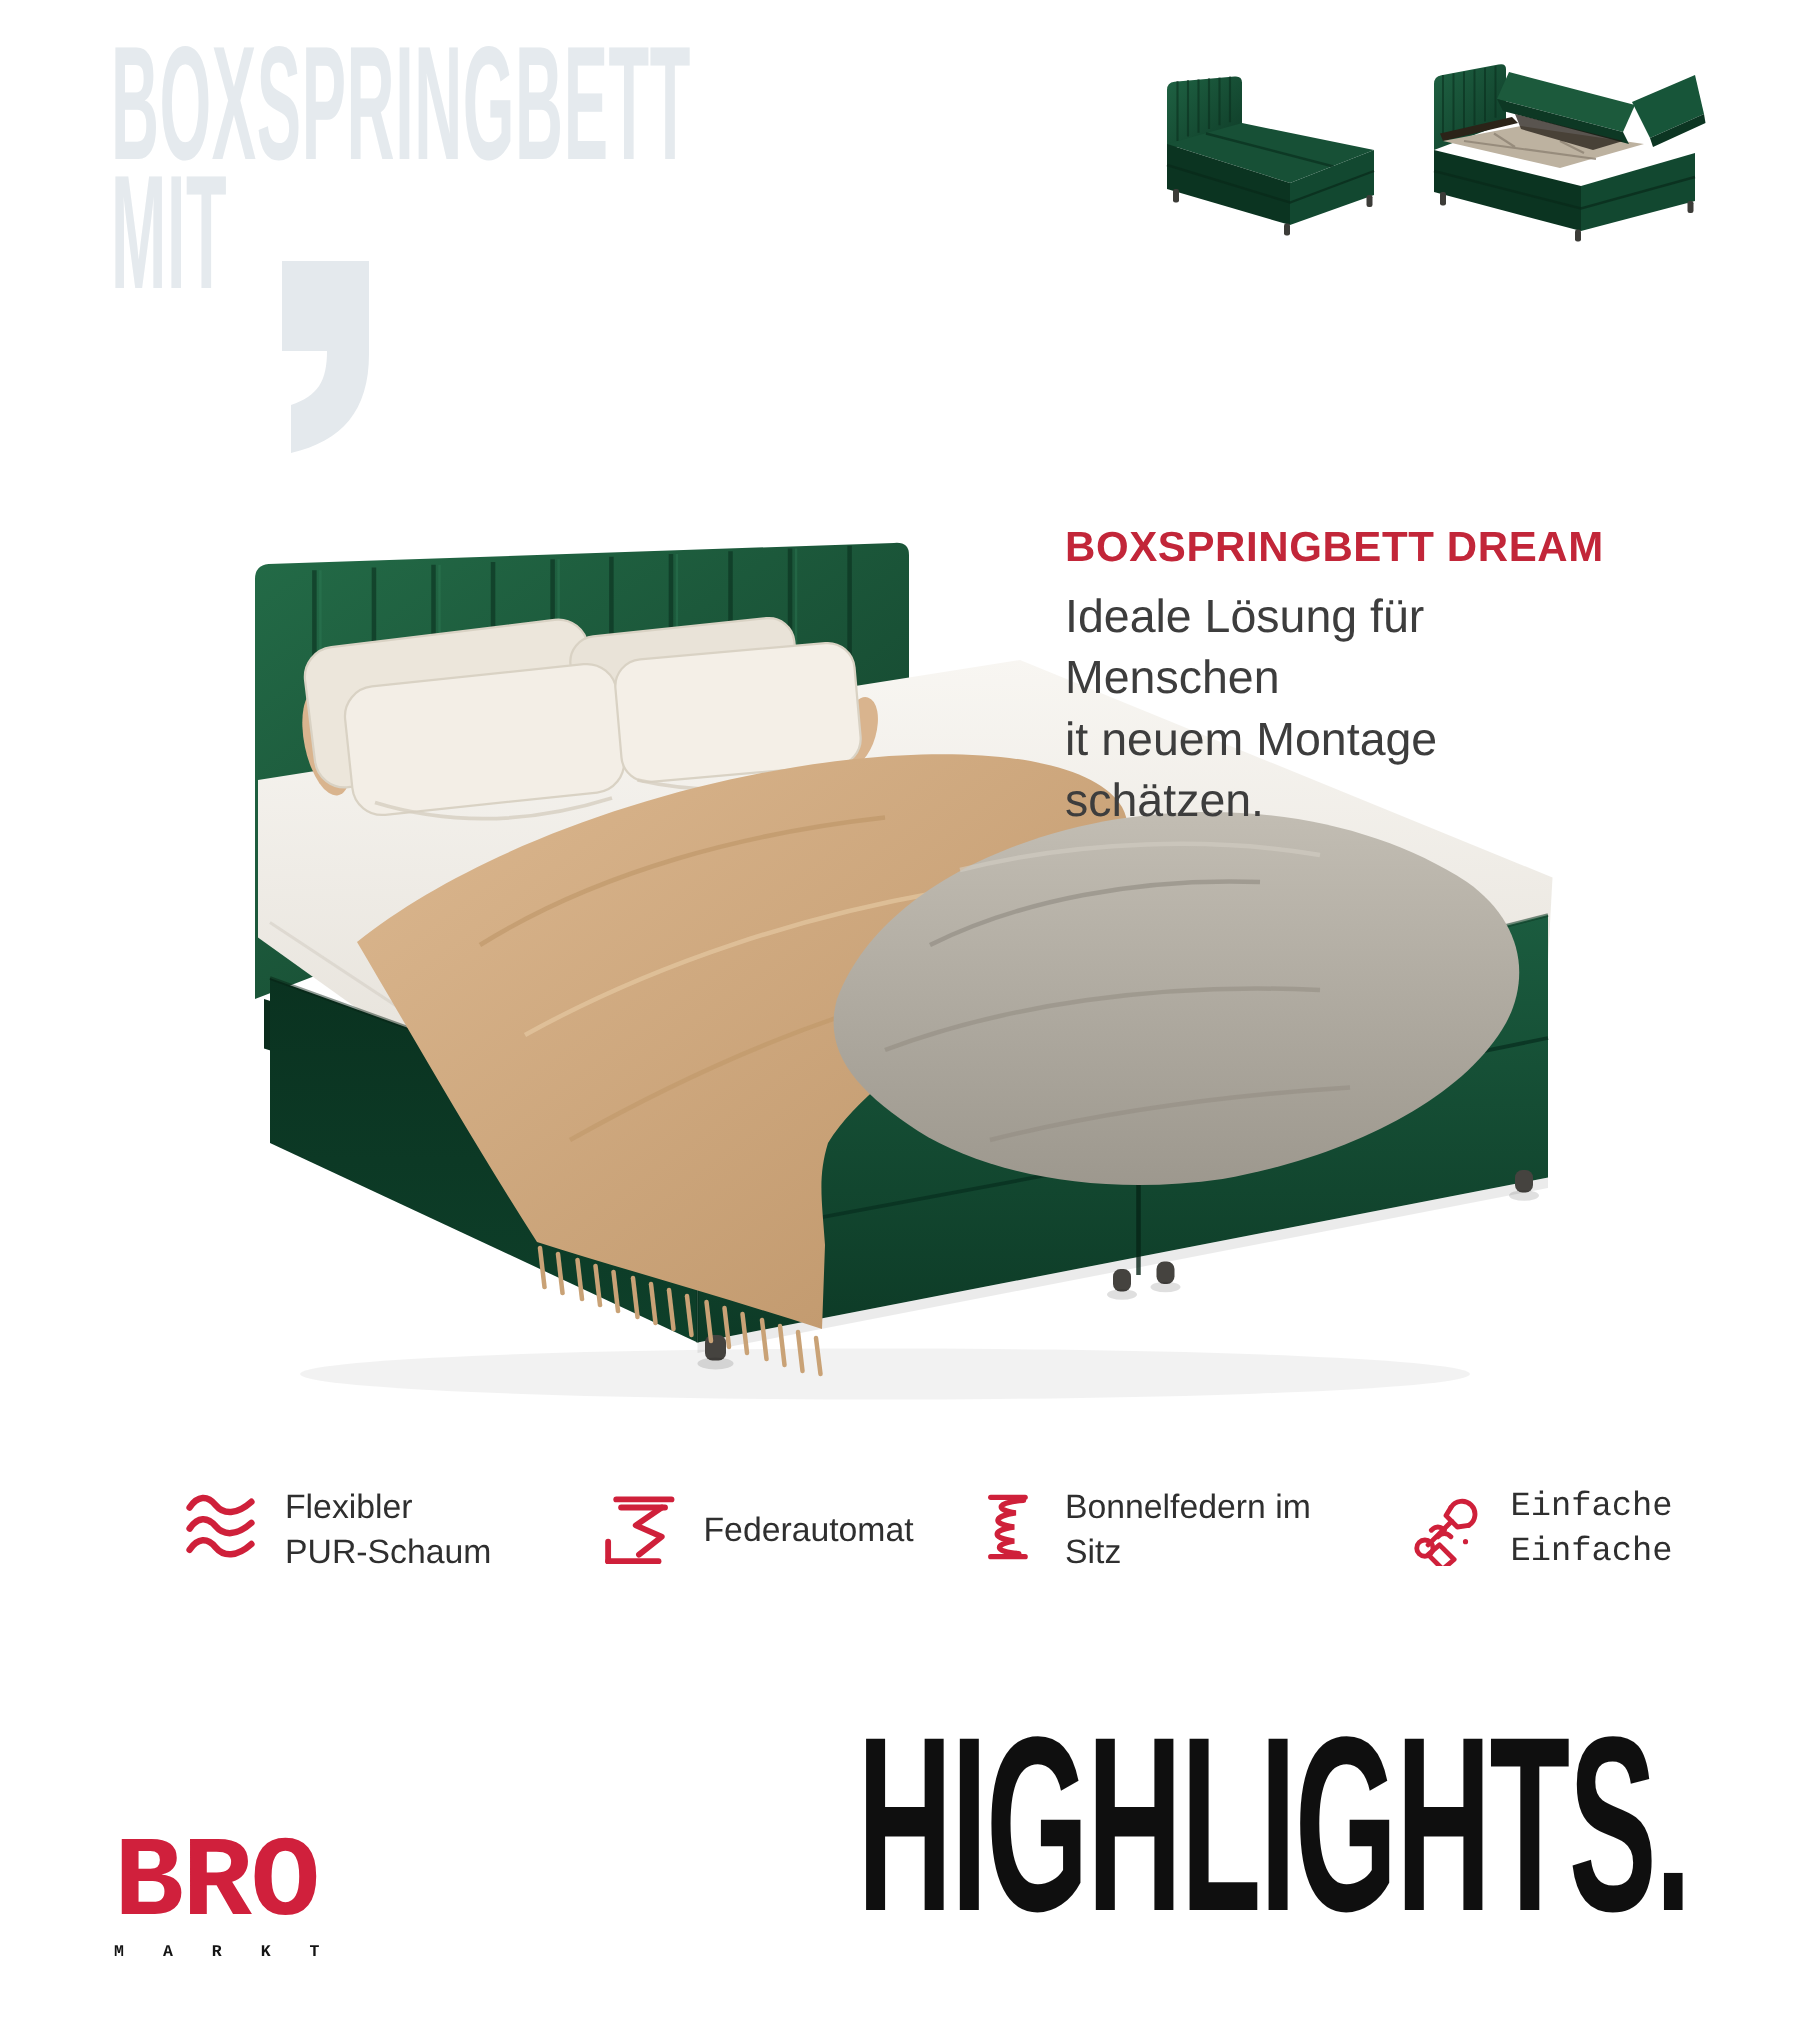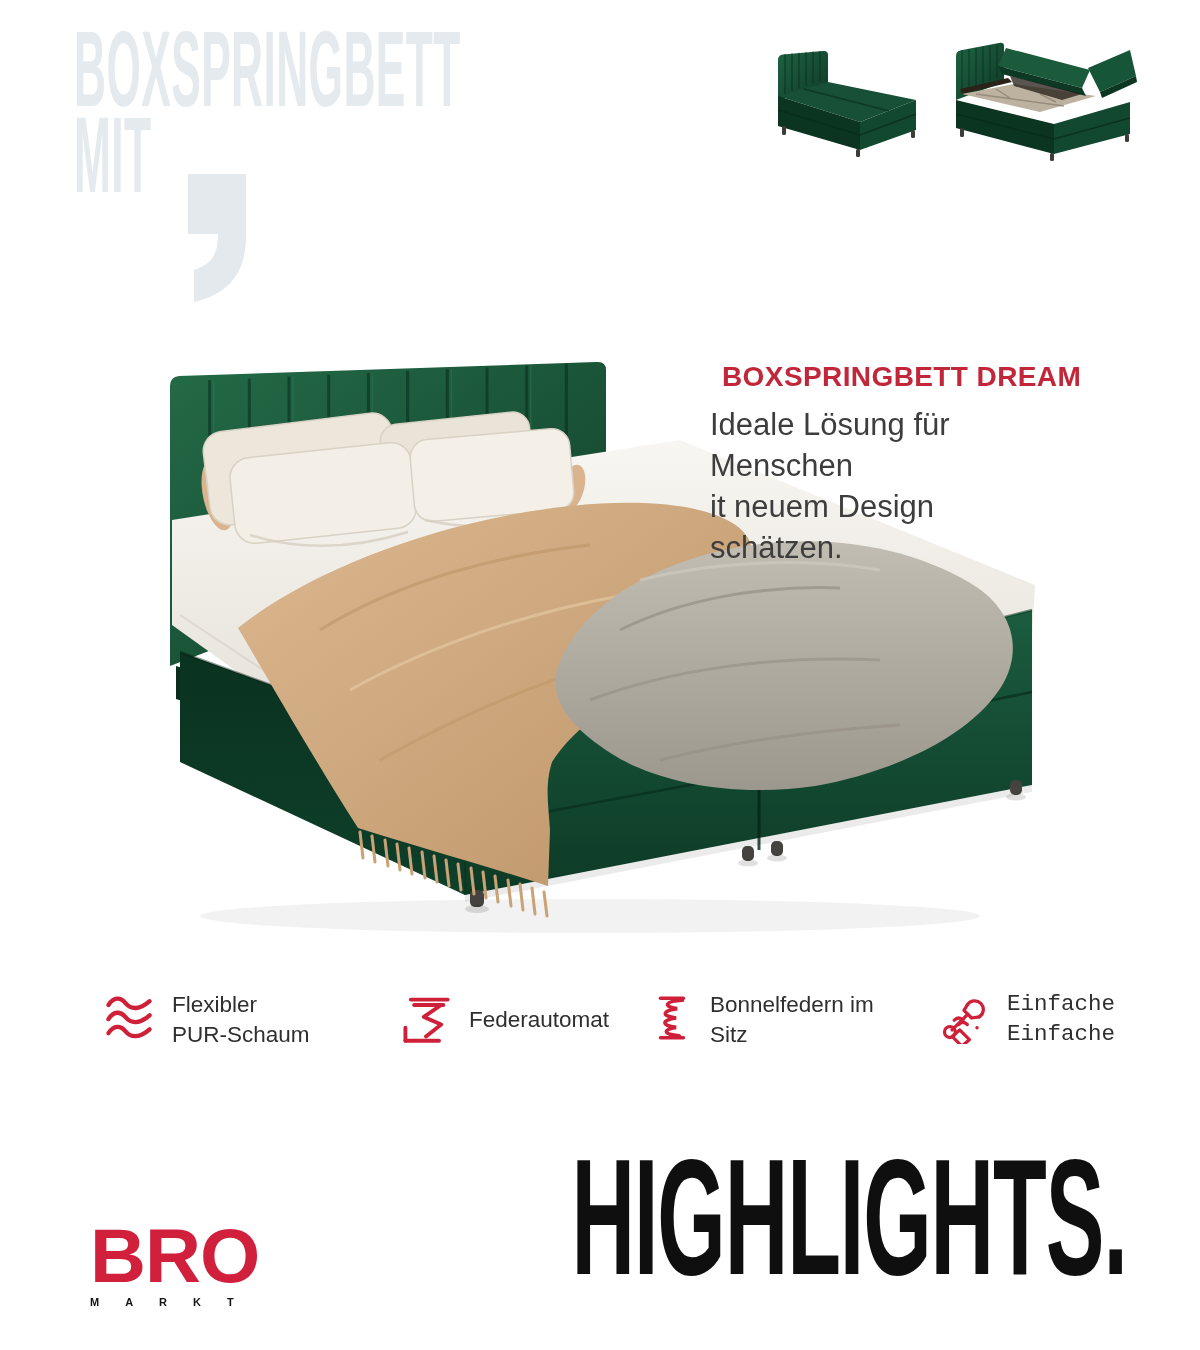--- a/index.html
+++ b/index.html
@@ -17,35 +17,35 @@
   .watermark-comma{position:absolute; left:186px; top:172px;}
   
   .thumb{position:absolute;}
   .thumb1{left:764px; top:44px; width:172px; height:118px;}
   .thumb2{left:944px; top:34px; width:196px; height:128px;}
   
   .bed-main{position:absolute; left:120px; top:330px; width:960px; height:620px;}
   
   .product-text{position:absolute; left:710px; top:349px; width:360px;}
   .product-text h2{
-    margin:12px; font-size:28px; font-weight:600; letter-spacing:.4px;
+    margin:0; font-size:28px; font-weight:600; letter-spacing:.4px;
     color:var(--accent,#c22639); white-space:nowrap;
   }
   .product-text p{
     margin:10px 0 0 0; font-size:31px; line-height:1.32;
     color:var(--textdark,#3d3d3d); font-weight:400;
   }
   
   .feature{position:absolute; display:flex; align-items:center; gap:17px; height:68px; top:986px;}
-  .f1{left:103px;} .f2{left:400px;align-items:center;} .f3{left:648px;gap:12px;} .f4{left:938px;font-family:Liberation Mono, monospace;}
+  .f1{left:121px;} .f2{left:400px;align-items:center;} .f3{left:648px;gap:12px;} .f4{left:938px;font-family:Liberation Mono, monospace;}
   .ficon{color:var(--iconred,#cf203a); display:block; flex:0 0 auto;}
   .flabel{font-size:22.5px; line-height:1.32; color:var(--label,#2f2f2f); font-weight:500;}
   .flabel span{display:block;}
   
-  .logo{position:absolute; left:90px; top:1222px; width:190px;}
+  .logo{position:absolute; left:76px; top:1222px; width:190px;font-family:Liberation Mono, monospace;}
   .logo-main{
     font-size:76px; font-weight:900; line-height:.9; letter-spacing:-1px;
     color:var(--logored,#d0203c); transform:scaleX(1.02); transform-origin:left top;
   }
   .logo-sub{
     margin-top:6px; font-size:11px; font-weight:700; letter-spacing:26px;
     color:#141414; white-space:nowrap;
   }
   
   .highlights{
@@ -222,21 +222,21 @@
       <path d="M500 300 C 560 270 640 255 720 258" stroke="#8b857b" stroke-width="3" opacity=".55" fill="none"></path>
       <path d="M470 370 C 550 340 650 325 760 330" stroke="#8b857b" stroke-width="3" opacity=".45" fill="none"></path>
       <path d="M540 430 C 620 410 700 400 780 395" stroke="#8b857b" stroke-width="3" opacity=".4" fill="none"></path>
       <path d="M520 250 C 600 230 690 228 760 240" stroke="#d2cdc3" stroke-width="3" opacity=".6" fill="none"></path>
     </svg>
   </div>
 
   <div class="product-text">
     <h2>BOXSPRINGBETT DREAM</h2>
     <p><span>Ideale Lösung für Menschen</span><br>
-       <span>it neuem Design schätzen.</span></p>
+       <span>it neuem Montage schätzen.</span></p>
   </div>
 
   <div class="feature f1">
     <span class="ficon">
       <svg width="52" height="52" viewBox="0 0 48 48" fill="none" stroke="currentColor" stroke-width="4" stroke-linecap="round">
         <path d="M5 12 C10 4.5 16 4.5 21 10.5 C26 16.5 34 16.5 43 8.5"></path>
         <path d="M5 25 C10 17.5 16 17.5 21 23.5 C26 29.5 34 29.5 43 21.5"></path>
         <path d="M5 38 C10 30.5 16 30.5 21 36.5 C26 42.5 34 42.5 43 34.5"></path>
       </svg>
     </span>

